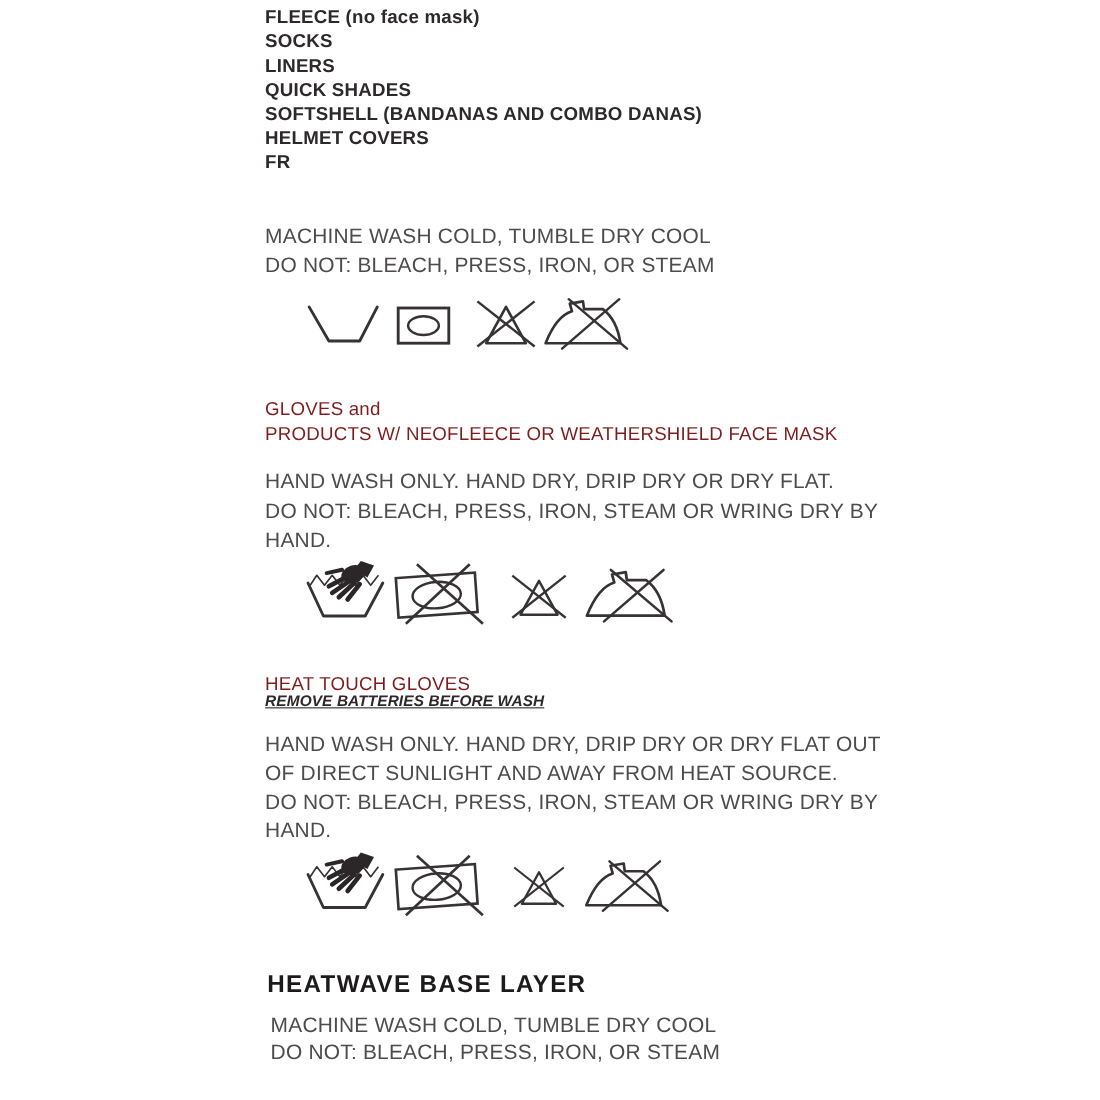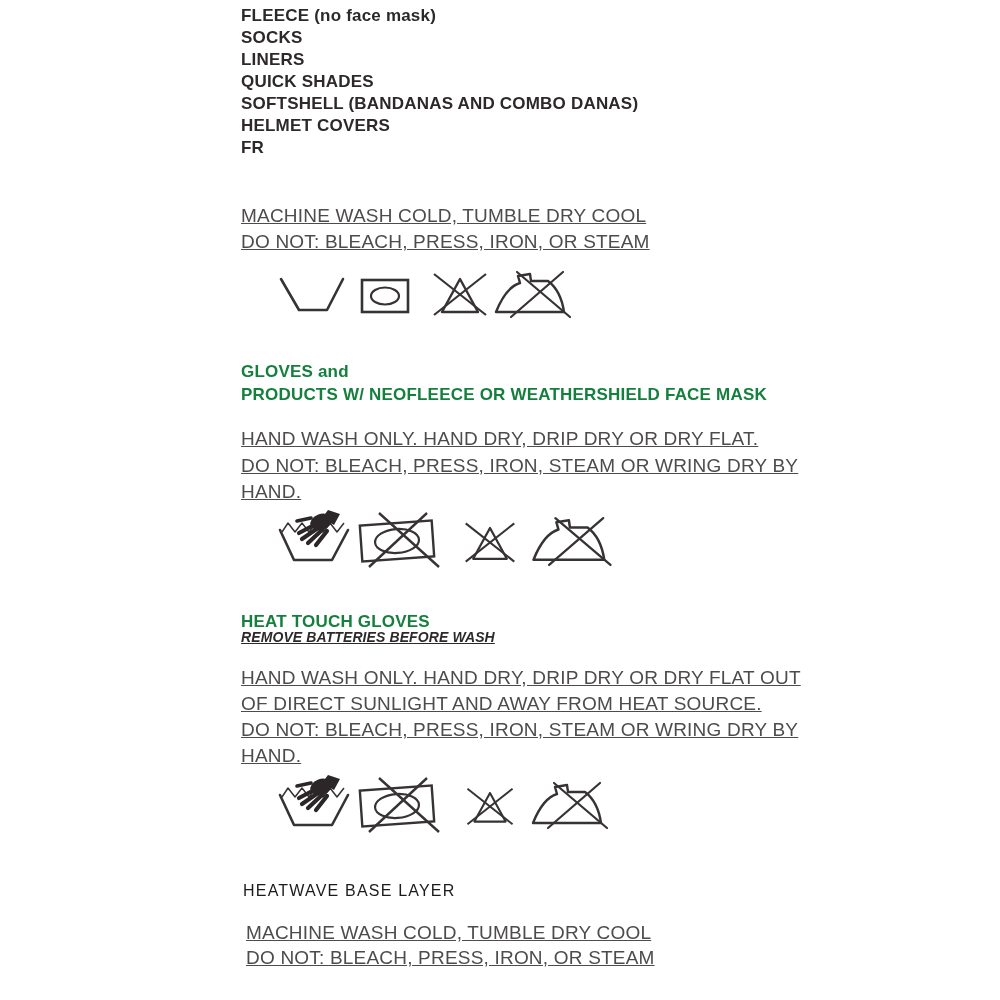--- a/index.html
+++ b/index.html
@@ -2,30 +2,30 @@
 <html><head>
 <meta charset="utf-8">
 <style>
   html,body{margin:0;padding:0;background:#ffffff;}
   .page{
     position:relative;width:828px;height:1000px;background:#ffffff;
     font-family:"Liberation Sans",sans-serif;overflow:hidden;
   }
   .blk{position:absolute;white-space:nowrap;}
   .products{left:241px;top:5px;font-size:17px;font-weight:700;line-height:22px;color:#2d292a;letter-spacing:.2px;}
-  .heading{font-size:17px;font-weight:700;line-height:23px;color:#15803d;letter-spacing:.2px;}
-  .body-txt{font-size:19px;font-weight:400;color:#4e4b4c;letter-spacing:.2px;text-decoration:underline;}
+  .heading{font-size:17px;font-weight:400;line-height:23px;color:#7f1d1d;letter-spacing:.2px;}
+  .body-txt{font-size:19px;font-weight:400;color:#4e4b4c;letter-spacing:.2px;}
   .care1{left:241px;top:203px;line-height:26px;}
   .gloves-h{left:241px;top:360px;}
   .gloves-b{left:241px;top:426px;line-height:26.5px;}
   .heat-h{left:241px;top:610px;}
   .heat-sub{left:241px;top:629px;font-size:14px;font-weight:700;font-style:italic;
     text-decoration:underline;color:#2d292a;letter-spacing:.1px;}
   .heat-b{left:241px;top:665px;line-height:26px;}
-  .wave-h{left:243px;top:882px;font-size:16px;font-weight:400;color:#1d1a1b;letter-spacing:1.2px;}
+  .wave-h{left:243px;top:882px;font-size:22px;font-weight:700;color:#1d1a1b;letter-spacing:1.2px;}
   .wave-b{left:246px;top:920px;line-height:25px;}
   .icon{position:absolute;}
   .icon svg{display:block;width:100%;height:100%;}
 </style>
 </head>
 <body>
 
 <div class="page">
 
   <div class="blk products">

